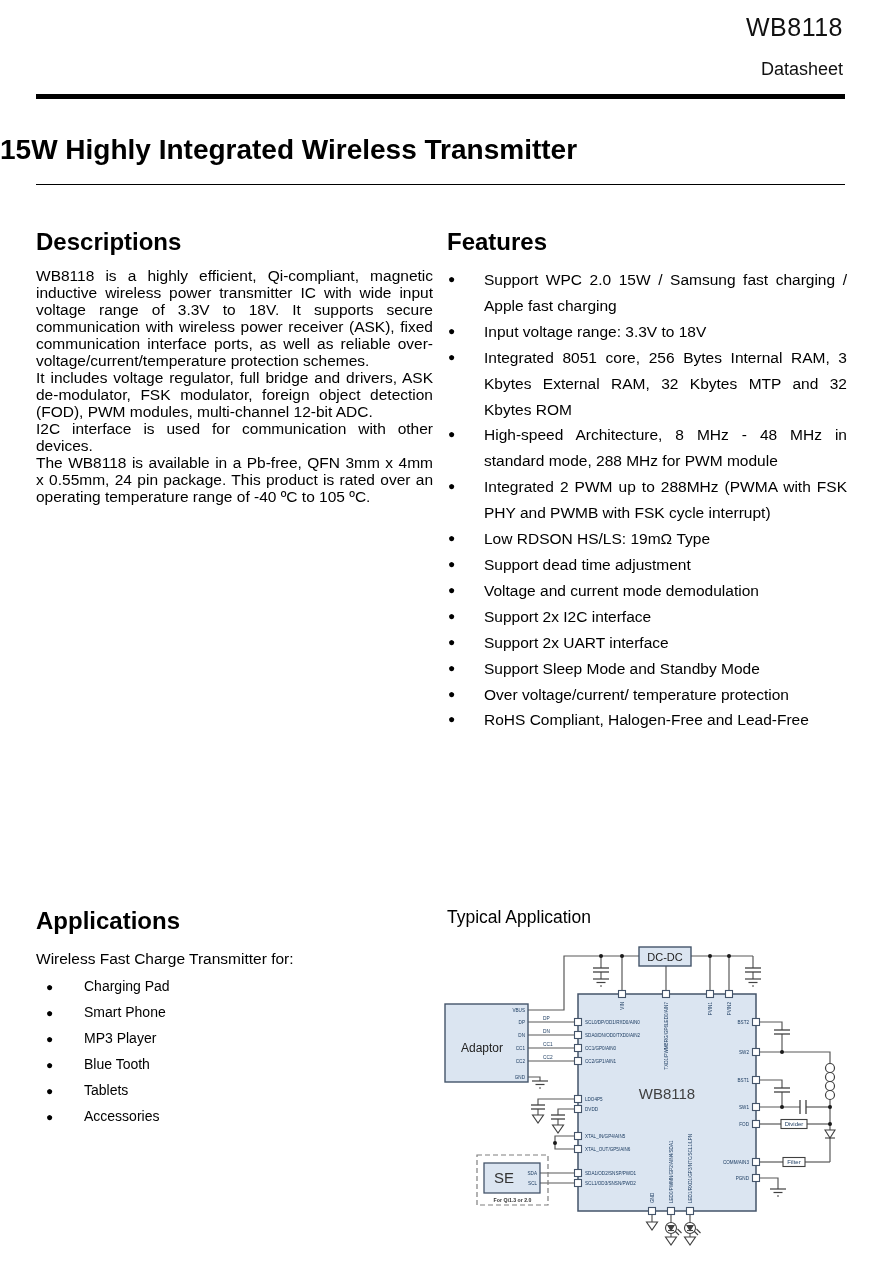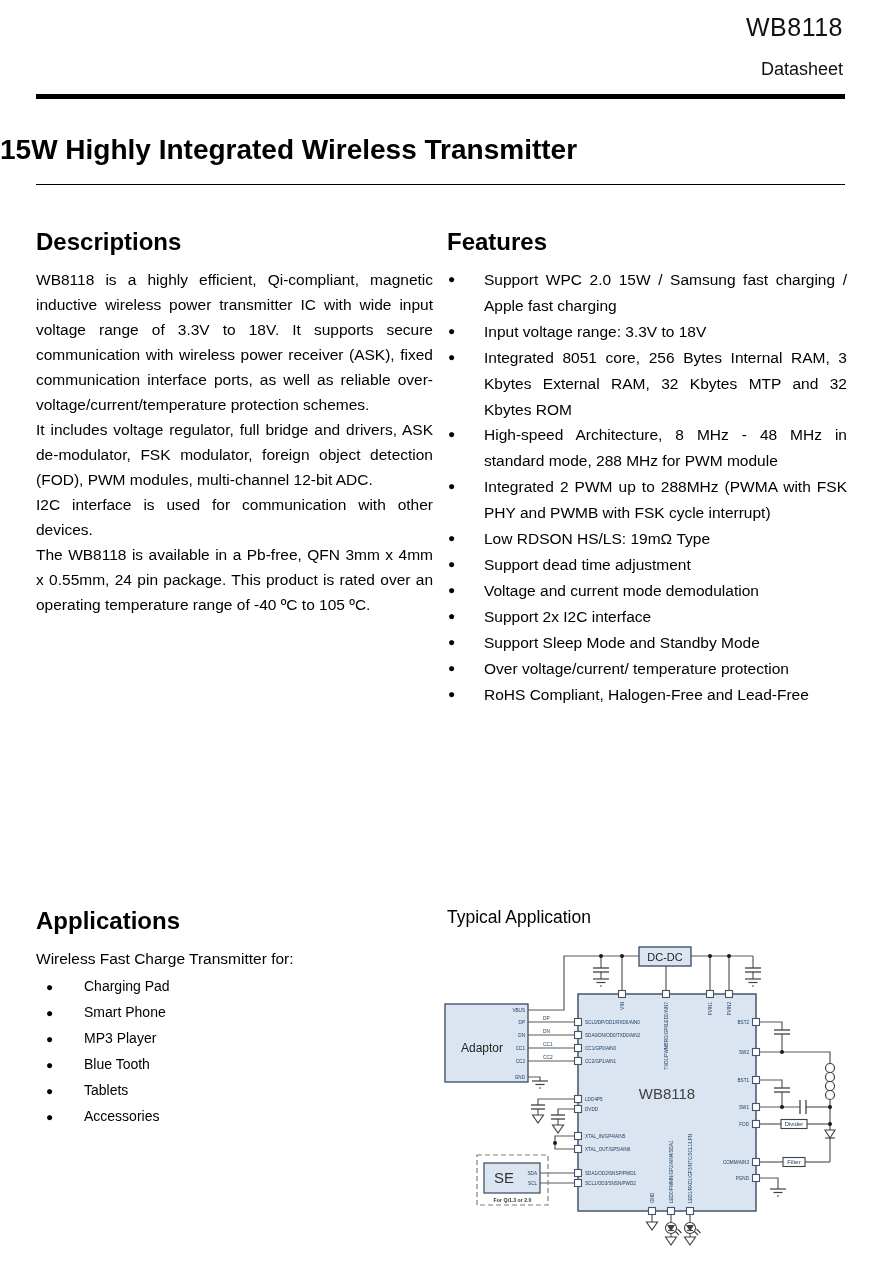--- a/index.html
+++ b/index.html
@@ -19,21 +19,21 @@
   .rule-thick { position:absolute; top:94px; left:36px; width:809px; height:5px; background:#000; }
   .doc-title {
     position:absolute; top:134px; left:0; width:100%;
     text-align:left; font-size:28px; font-weight:bold;
   }
   .rule-thin { position:absolute; top:184px; left:36px; width:809px; height:1px; background:#000; }
 
   .col-left  { position:absolute; left:36px;  top:228px; width:397px; }
   .col-right { position:absolute; left:447px; top:228px; width:400px; }
   .sec-heading { font-size:24px; font-weight:bold; margin:0 0 11px 0; }
-  .body-text p { margin:0; font-size:15.5px; line-height:25px; text-align:justify; }
+  .body-text p { margin:0; font-size:15.5px; line-height:17px; text-align:justify; }
 
   ul.blist { list-style:none; margin:0; padding:0; }
   ul.blist li {
     position:relative; padding-left:37px;
     font-size:15.5px; line-height:25.9px; text-align:justify;
   }
   ul.blist li::before {
     content:"\25CF"; position:absolute; left:1px; top:0px; font-size:12px;
   }
 
@@ -80,20 +80,21 @@
   <ul class="blist">
     <li>Support WPC 2.0 15W / Samsung fast charging / Apple fast charging</li>
     <li>Input voltage range: 3.3V to 18V</li>
     <li>Integrated 8051 core, 256 Bytes Internal RAM, 3 Kbytes External RAM, 32 Kbytes MTP and 32 Kbytes ROM</li>
     <li>High-speed Architecture, 8 MHz - 48 MHz in standard mode, 288 MHz for PWM module</li>
     <li>Integrated 2 PWM up to 288MHz (PWMA with FSK PHY and PWMB with FSK cycle interrupt)</li>
     <li>Low RDSON HS/LS: 19mΩ Type</li>
     <li>Support dead time adjustment</li>
     <li>Voltage and current mode demodulation</li>
     <li>Support 2x I2C interface</li>
+    <li>Support 2x UART interface</li>
     <li>Support Sleep Mode and Standby Mode</li>
     <li>Over voltage/current/ temperature protection</li>
     <li>RoHS Compliant, Halogen-Free and Lead-Free</li>
   </ul>
 </div>
 
 <div class="apps-block">
   <h2 class="sec-heading">Applications</h2>
   <p class="apps-intro">Wireless Fast Charge Transmitter for:</p>
   <ul class="alist">

